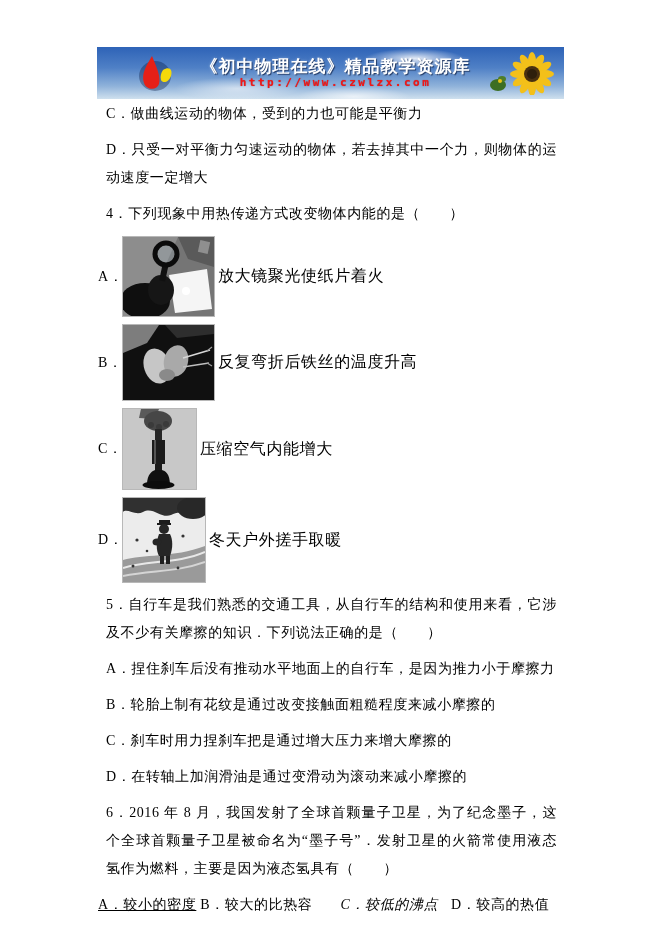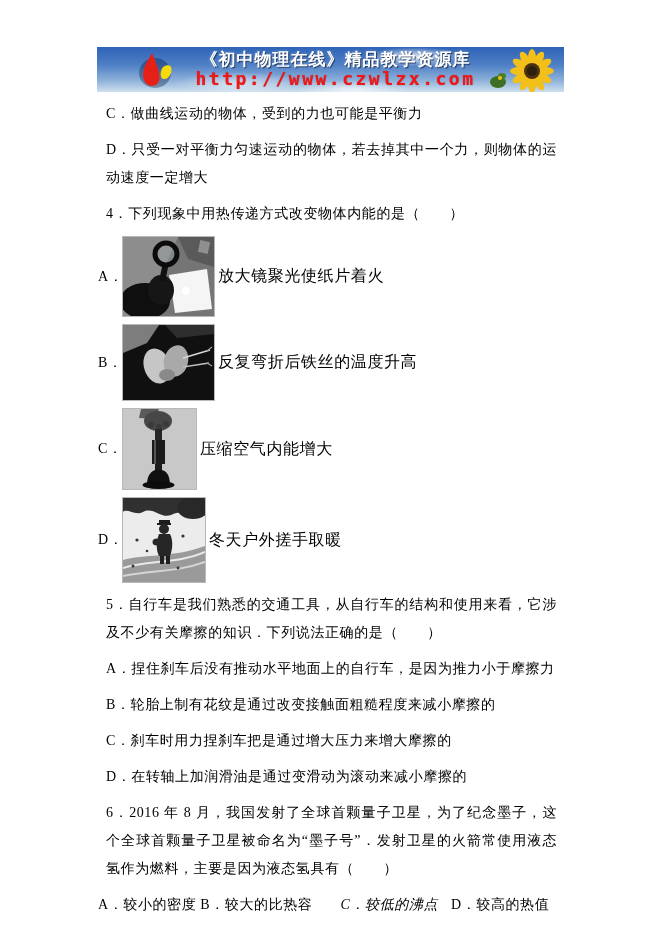--- a/index.html
+++ b/index.html
@@ -10,39 +10,39 @@
     background: #ffffff;
     overflow: hidden;
     font-family: "Liberation Serif", "DejaVu Serif", serif;
     color: #000;
   }
 
   
   .banner {
     position: absolute;
     left: 97px; top: 47px;
-    width: 467px; height: 45px;
+    width: 467px; height: 52px;
     display: flex; align-items: center;
     background:
       radial-gradient(70px 14px at 68% 22%, rgba(255,255,255,.85), rgba(255,255,255,0) 70%),
       radial-gradient(90px 16px at 30% 80%, rgba(255,255,255,.55), rgba(255,255,255,0) 70%),
       radial-gradient(80px 14px at 55% 95%, rgba(255,255,255,.65), rgba(255,255,255,0) 70%),
       linear-gradient(180deg, #2e63b7 0%, #4f80c6 40%, #8fb2da 75%, #cfe0ee 100%);
   }
   .banner-logo { margin-left: 36px; flex-shrink: 0; }
   .banner-center { flex: 1; text-align: center; line-height: 1; padding-left: 4px; }
   .banner-title {
     font-size: 17px; font-weight: bold; color: #ffffff;
     letter-spacing: 1px;
     text-shadow: 1px 1px 1px rgba(10,30,70,.8), 0 0 3px rgba(255,255,255,.35);
   }
   .banner-url {
     margin-top: 2px;
     font-family: "DejaVu Sans Mono", "Liberation Mono", monospace;
-    font-size: 18px; font-weight: bold; color: #f31616;
+    font-size: 11px; font-weight: bold; color: #f31616;
     letter-spacing: 2.5px;
     text-shadow: 0 0 1px rgba(130,0,0,.6);
     cursor: pointer;
   }
   .banner-sunflower { margin-right: 6px; flex-shrink: 0; }
 
   
   .content {
     position: absolute;
     left: 98px; top: 92px;
@@ -57,21 +57,21 @@
     text-align: justify;
   }
   .img-option { display: flex; align-items: center; margin: 0 0 7px 0; }
   .opt-label { width: 24px; flex-shrink: 0; font-size: 14px; letter-spacing: 0.6px; }
   .opt-img { display: inline-block; border: 1px solid #b8b8b8; background: #888; font-size: 0; }
   .opt-img svg { display: block; }
   .opt-caption { margin-left: 3px; font-size: 16px; letter-spacing: 0.6px; font-family: Liberation Mono, monospace; }
 
   .q6-options { display: flex; align-items: baseline; }
   .q6-options .opt { font-size: 14px; line-height: 28px; letter-spacing: 0.6px; }
-  .q6-options .gap-s  { margin-right: 4px; }
+  .q6-options .gap-s  { margin-right: 4px; text-decoration: underline; }
   .q6-options .gap-l  { margin-right: 28px; }
   .q6-options .gap-m  { margin-right: 13px; font-style: italic; }
 
   .section-heading {
     margin: 16px 0 6px 0;
     font-size: 15px;
     font-weight: bold;
     letter-spacing: 1.2px;
   }
 </style>

